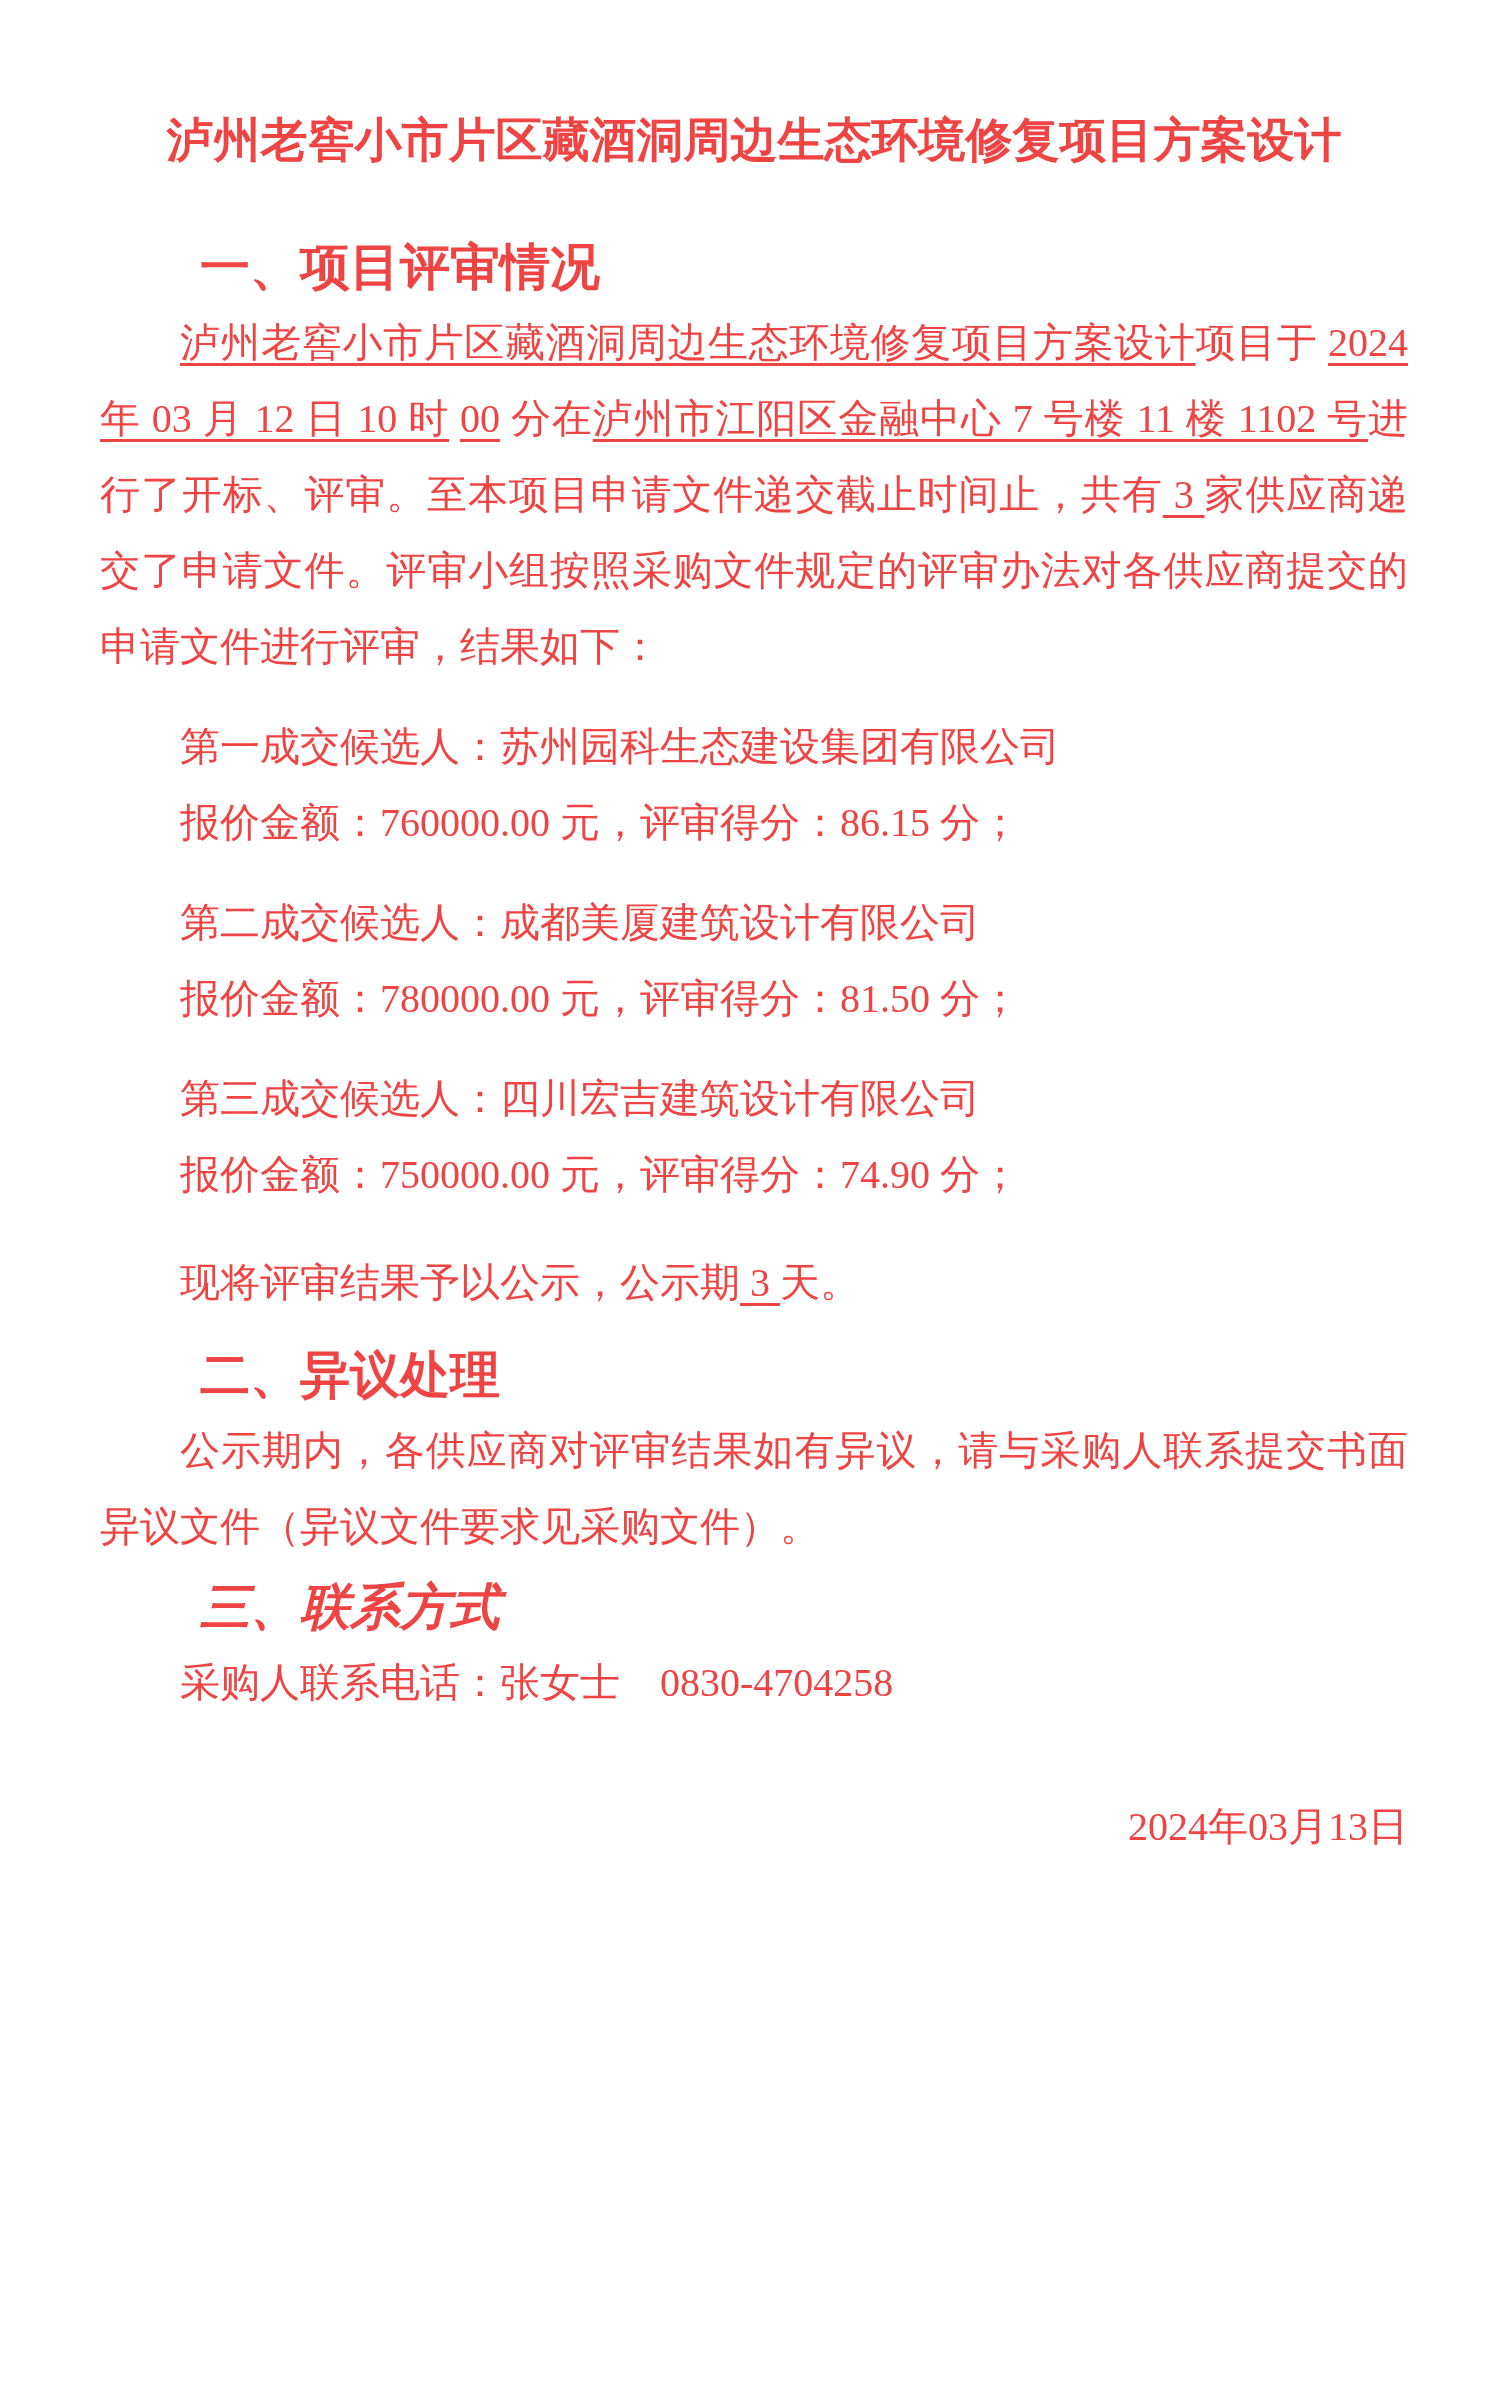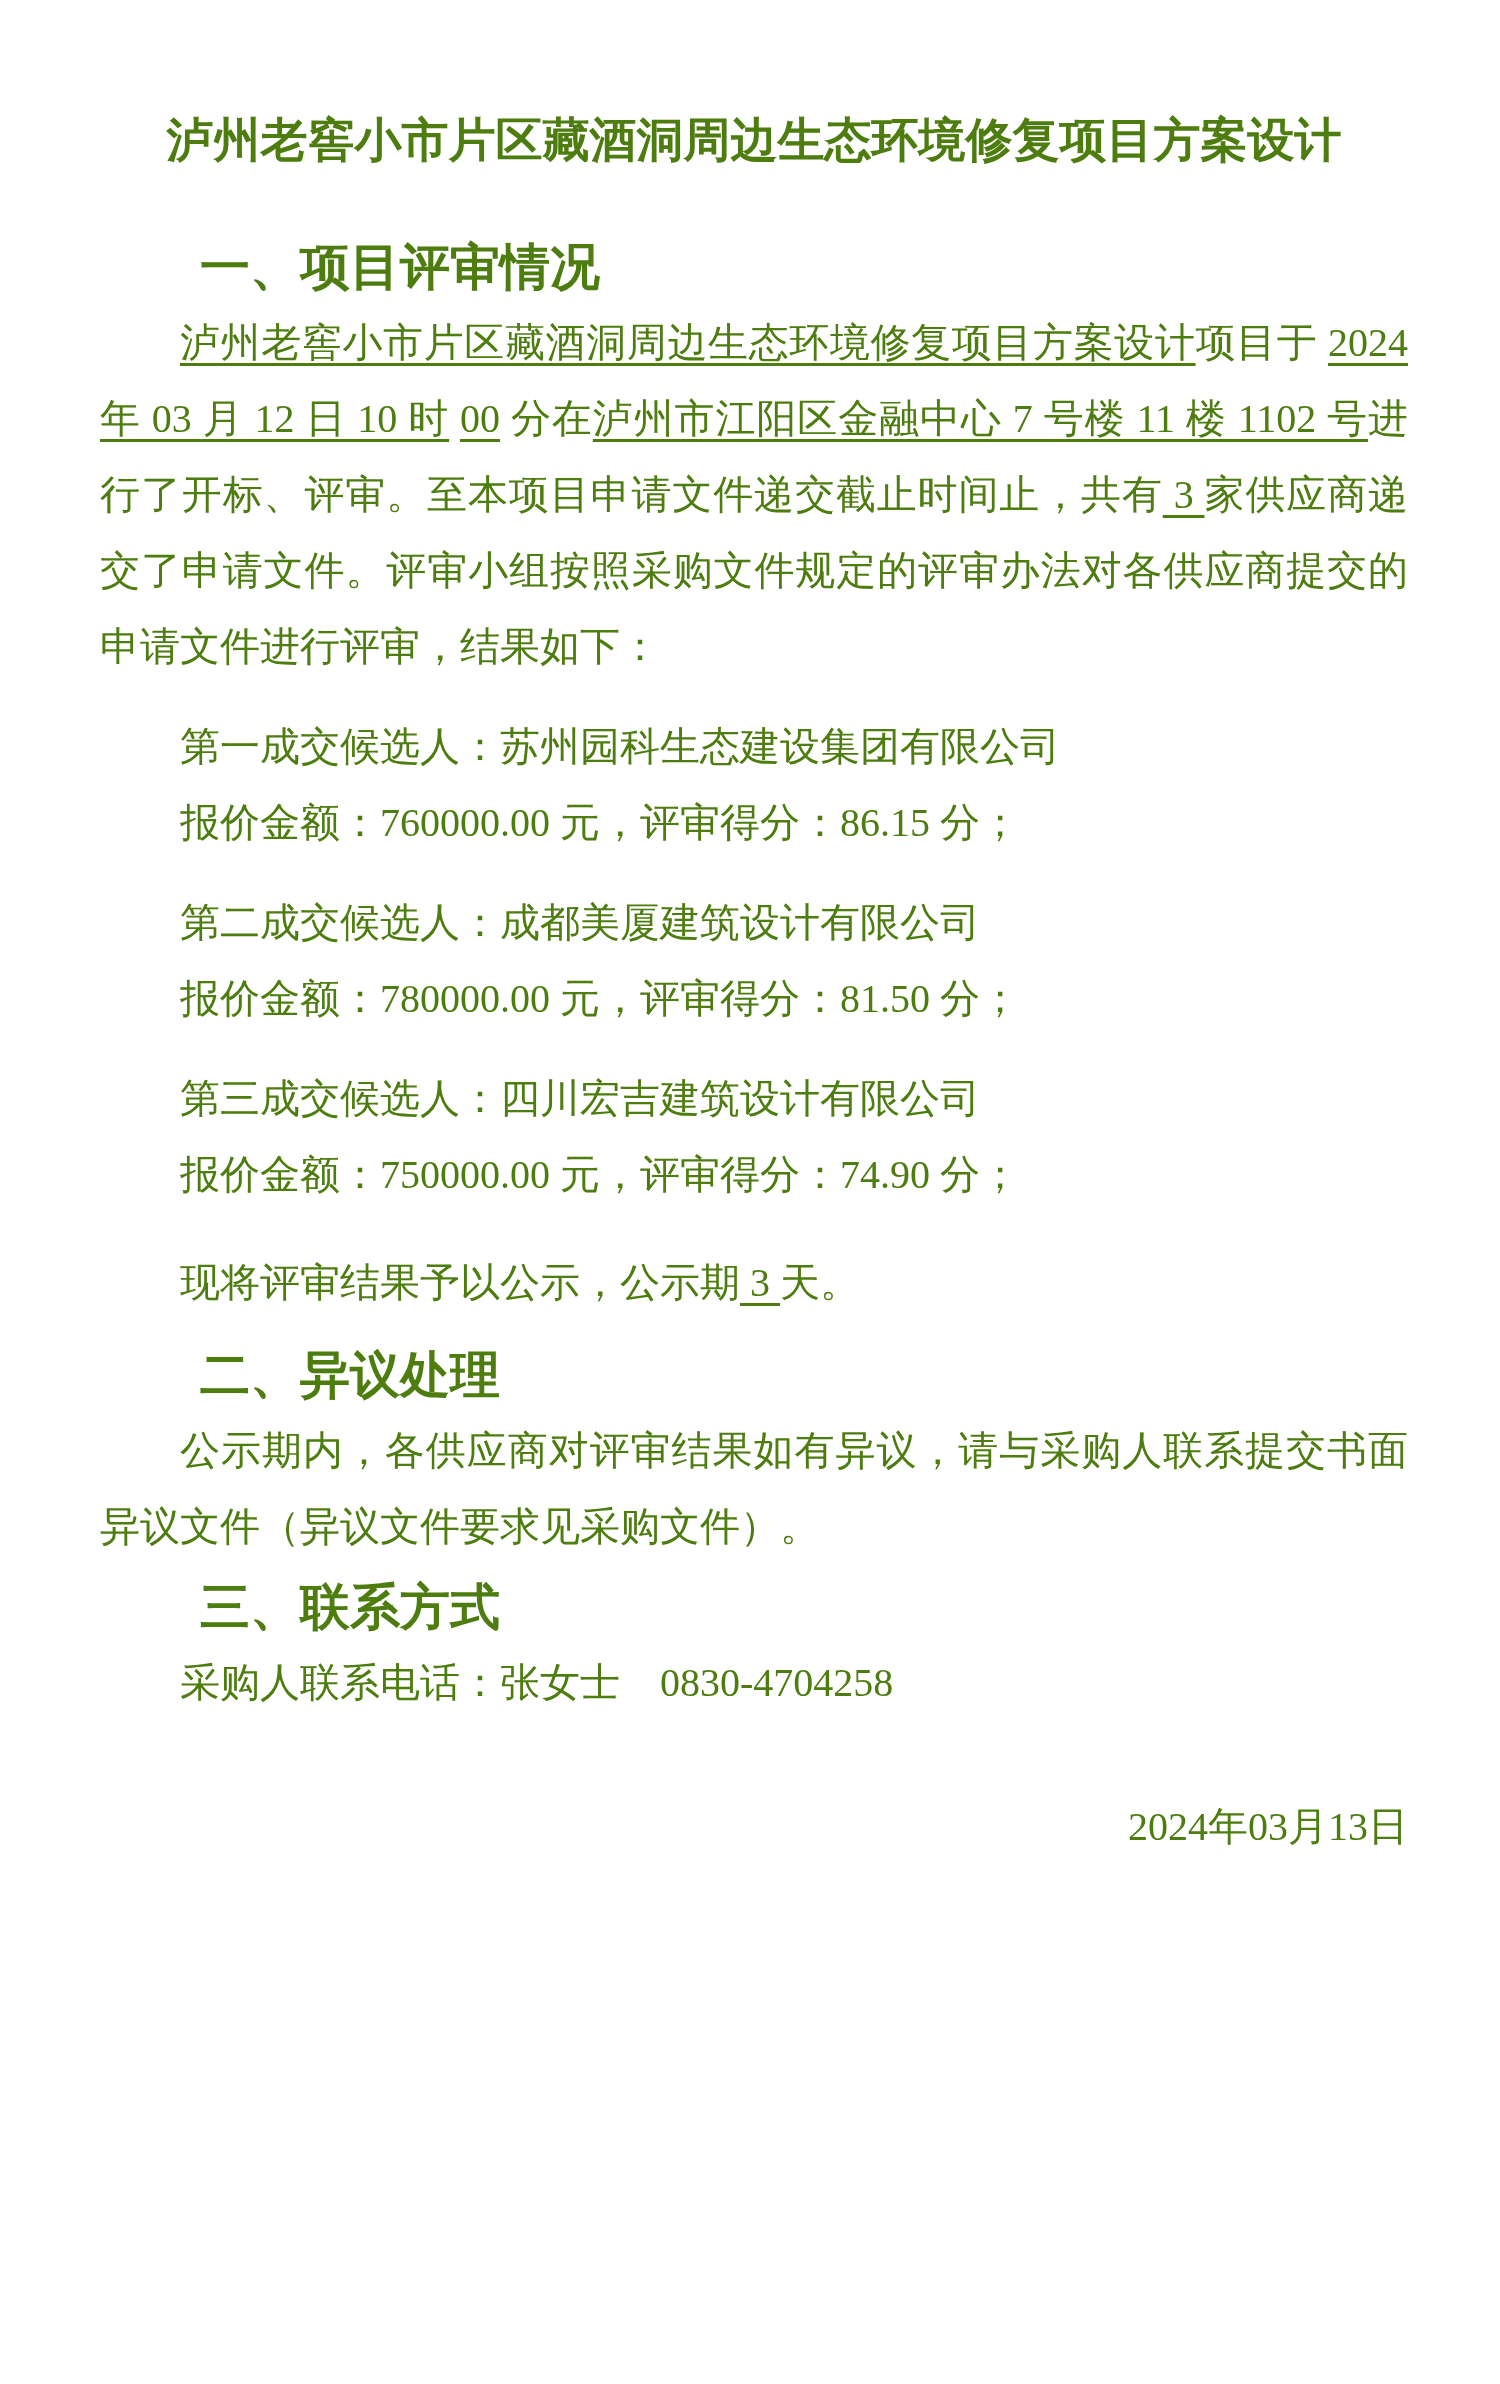--- a/index.html
+++ b/index.html
@@ -2,21 +2,21 @@
 <html lang="zh"><head>
 <meta charset="utf-8">
 <style>
   html, body { margin: 0; padding: 0; background: #ffffff; }
   .page {
     position: relative;
     width: 1500px;
     height: 2384px;
     margin: 0 auto;
     background: #ffffff;
-    color: #4d7c0f;
+    color: #ef4444;
     font-family: "Liberation Serif", "DejaVu Serif", serif;
     font-size: 40px;
     line-height: 76px;
     box-sizing: border-box;
     padding: 92px 92px 0 100px;
     overflow: hidden;
   }
   .doc-title {
     text-align: center;
     font-weight: 700;
@@ -27,21 +27,21 @@
   .sec-heading {
     font-family: "Liberation Sans", "DejaVu Sans", sans-serif;
     font-weight: 700;
     font-size: 50px;
     line-height: 76px;
     text-indent: 2em;
     margin: 0;
   }
   .sec-heading.h1 { margin-top: 40px; }
   .sec-heading.h2 { margin-top: 16px; }
-  .sec-heading.h3 { margin-top: 4px; }
+  .sec-heading.h3 { margin-top: 4px; font-style: italic; }
   .body-par {
     margin: 0;
     text-indent: 2em;
     text-align: justify;
   }
   .indent-line {
     margin: 0;
     text-indent: 2em;
   }
   .candidate-block { margin-top: 24px; }

